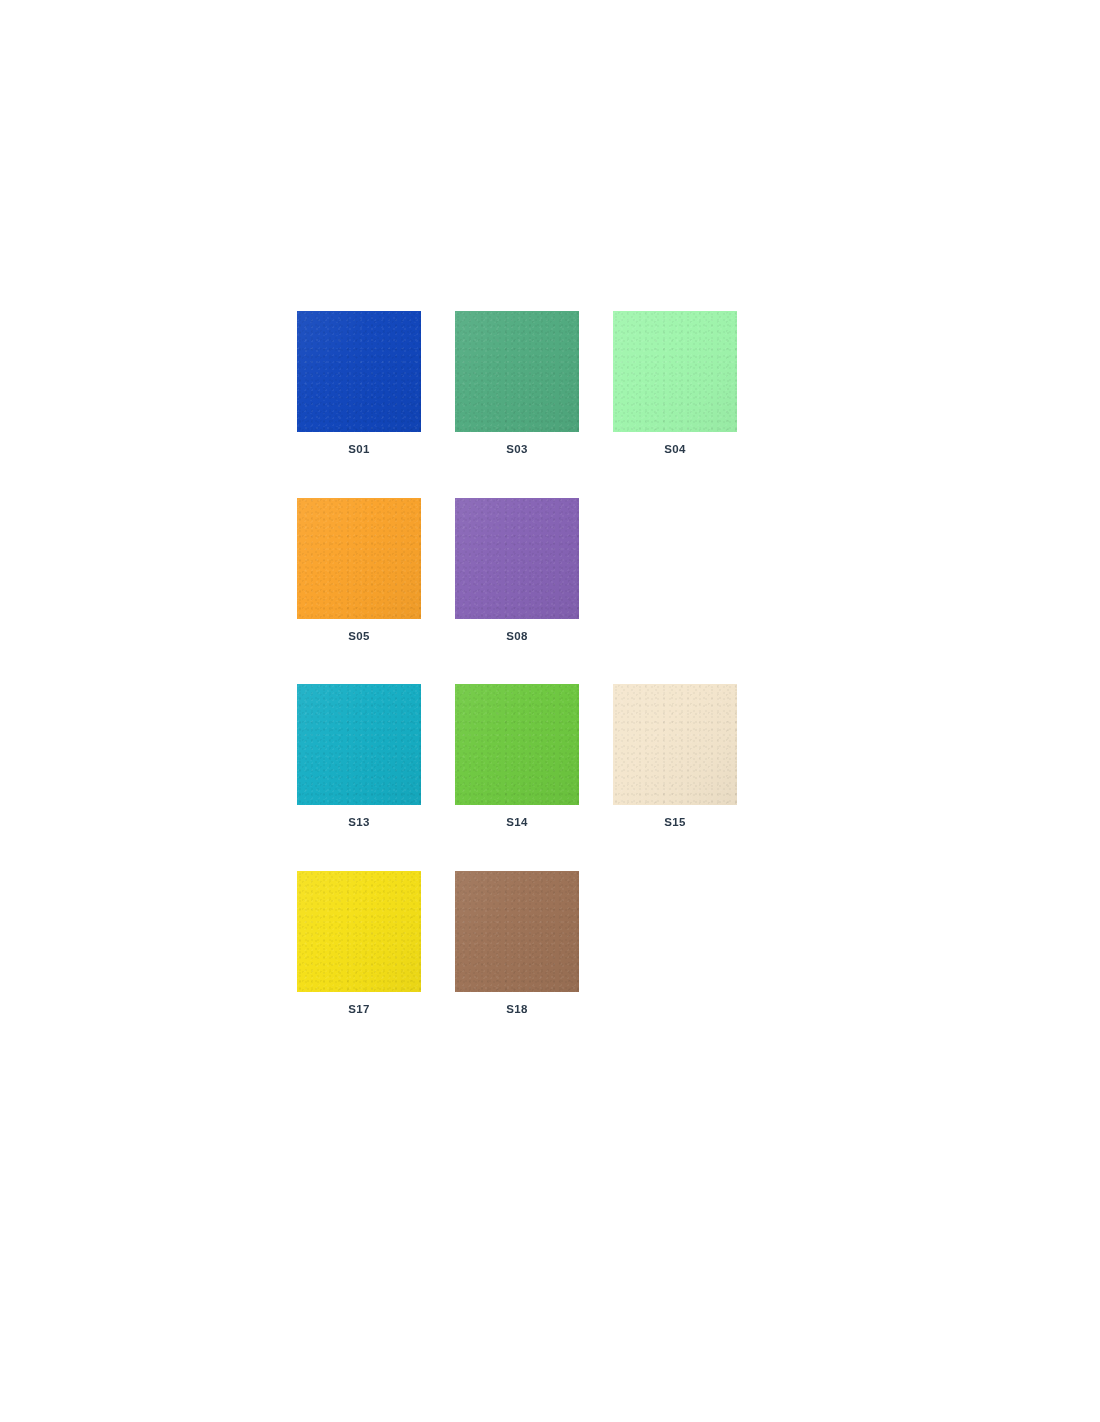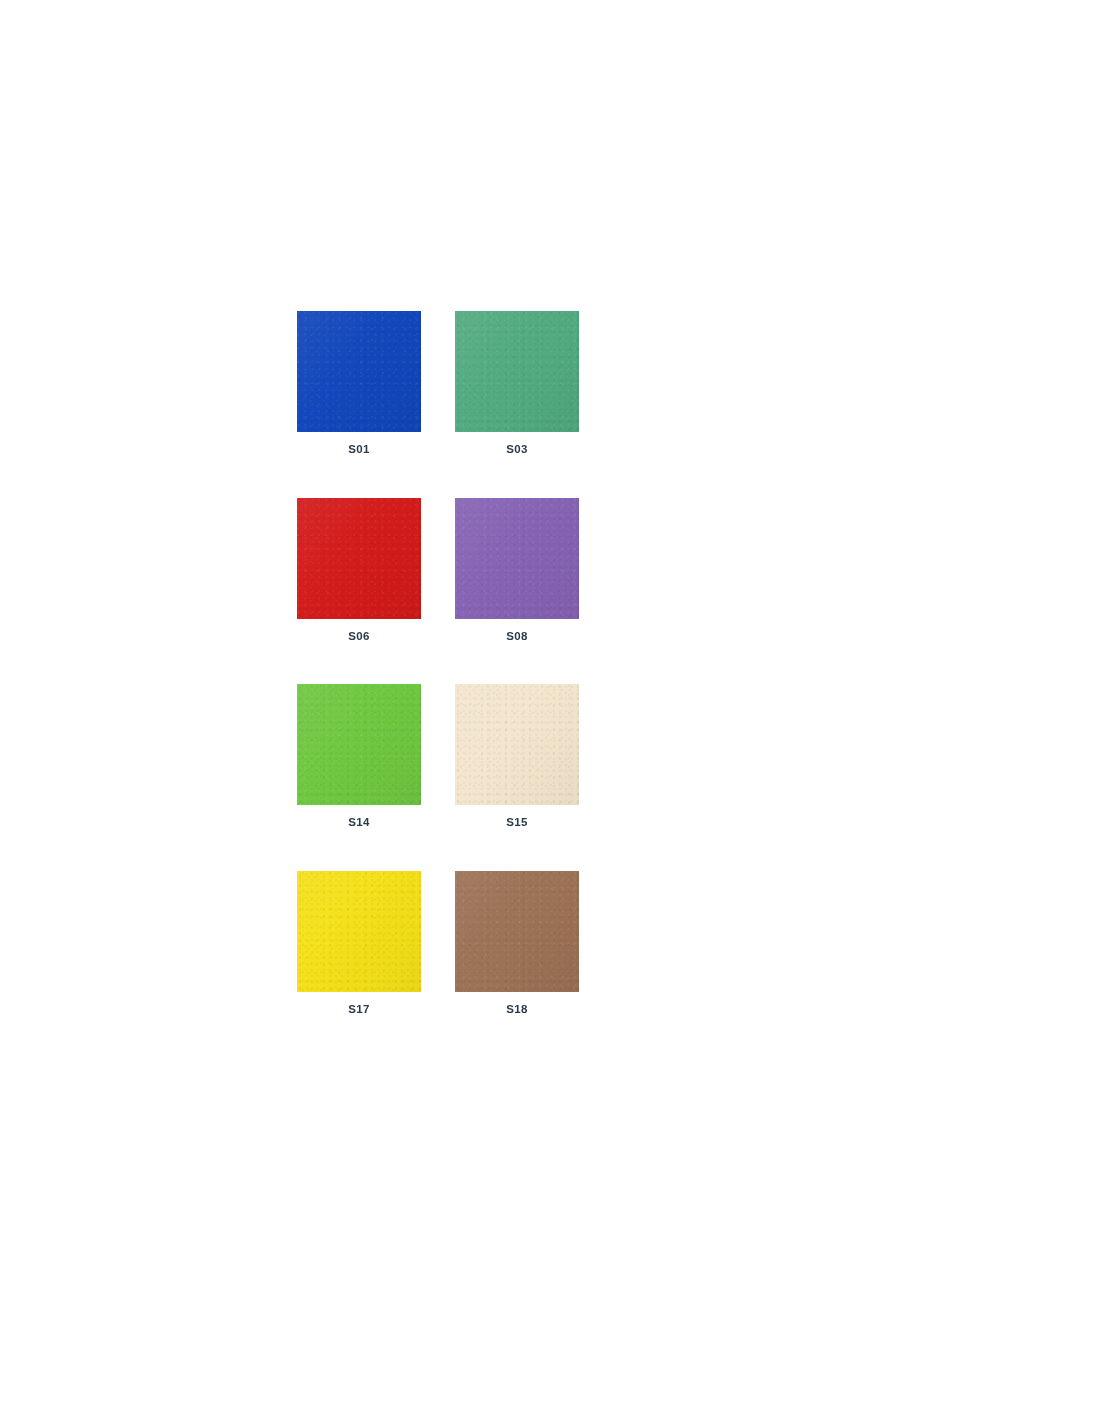--- a/index.html
+++ b/index.html
@@ -89,32 +89,40 @@
 <div id="swatch-chart">
     <div class="swatch-row">
       <div class="swatch-cell">
         <div class="swatch-chip" style="background-color: rgb(17, 70, 188);"></div>
         <div class="swatch-label">S01</div>
       </div>
       <div class="swatch-cell">
         <div class="swatch-chip" style="background-color: rgb(81, 171, 128);"></div>
         <div class="swatch-label">S03</div>
       </div>
+      <div class="swatch-cell">
+        <div class="swatch-chip" style="background-color: rgb(159, 245, 172);"></div>
+        <div class="swatch-label">S04</div>
+      </div>
     </div>
     <div class="swatch-row">
       <div class="swatch-cell">
-        <div class="swatch-chip" style="background-color: rgb(212, 26, 26);"></div>
-        <div class="swatch-label">S06</div>
+        <div class="swatch-chip" style="background-color: rgb(250, 163, 43);"></div>
+        <div class="swatch-label">S05</div>
       </div>
       <div class="swatch-cell">
         <div class="swatch-chip" style="background-color: rgb(134, 99, 181);"></div>
         <div class="swatch-label">S08</div>
       </div>
     </div>
     <div class="swatch-row">
+      <div class="swatch-cell">
+        <div class="swatch-chip" style="background-color: rgb(22, 174, 196);"></div>
+        <div class="swatch-label">S13</div>
+      </div>
       <div class="swatch-cell">
         <div class="swatch-chip" style="background-color: rgb(110, 200, 64);"></div>
         <div class="swatch-label">S14</div>
       </div>
       <div class="swatch-cell">
         <div class="swatch-chip" style="background-color: rgb(244, 230, 205);"></div>
         <div class="swatch-label">S15</div>
       </div>
     </div>
     <div class="swatch-row">

